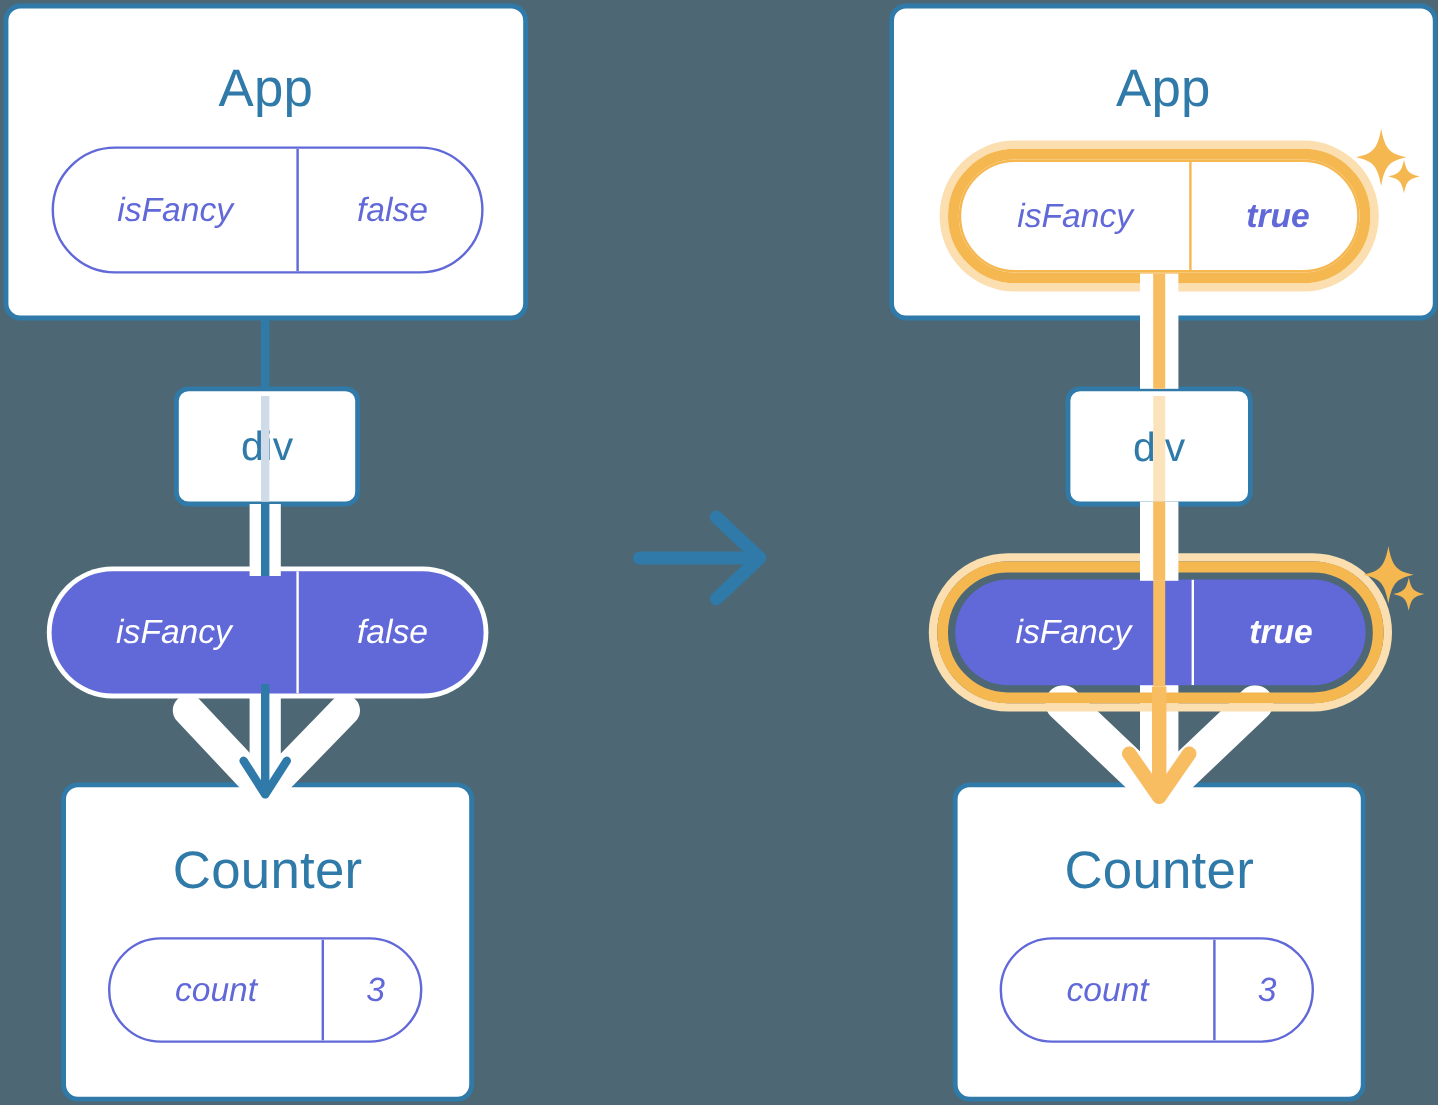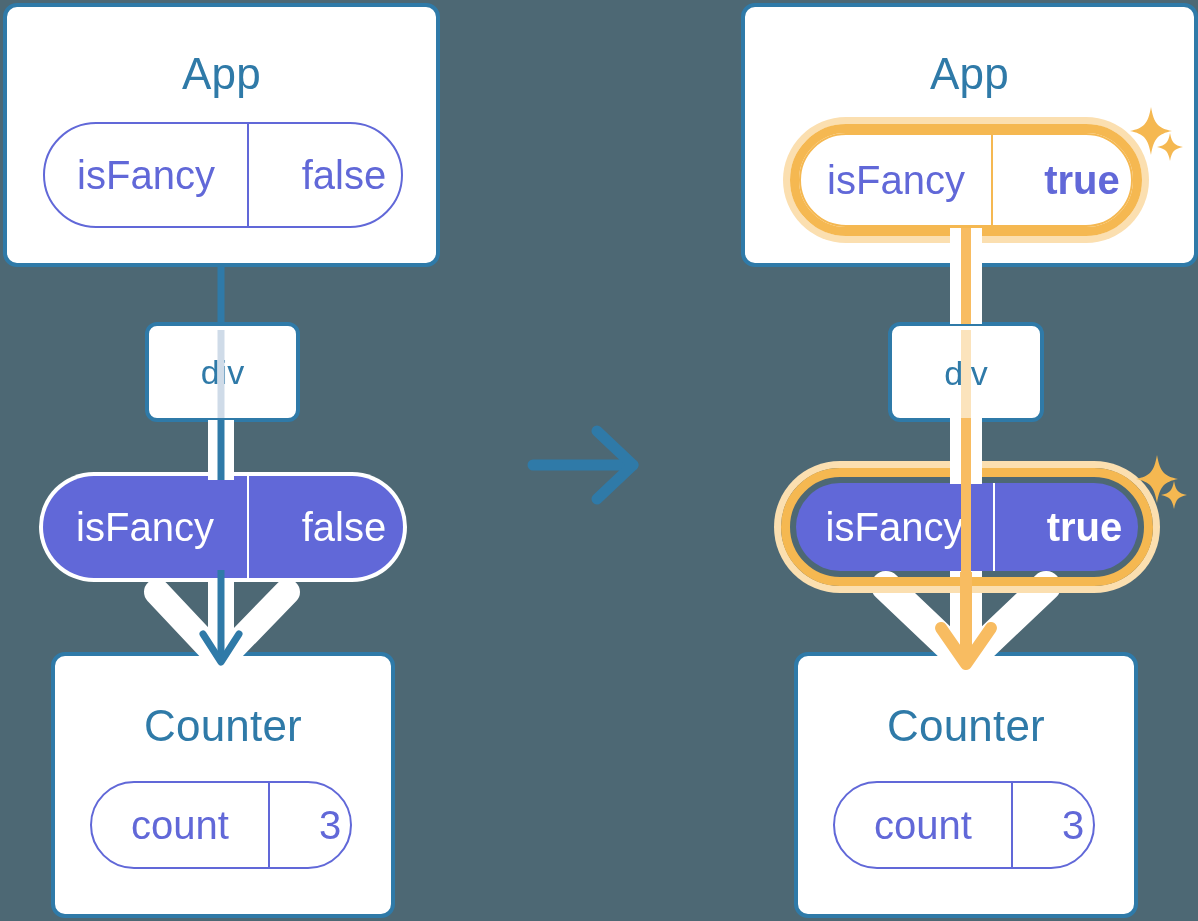--- a/index.html
+++ b/index.html
@@ -54,24 +54,24 @@
   .pill{
     position:absolute;
     display:flex;
     align-items:stretch;
     box-sizing:border-box;
     border-radius:999px;
     overflow:hidden;
   }
   .pill .cell{
     display:flex;align-items:center;justify-content:center;
-    font-size:40px;line-height:1;white-space:nowrap;
+    font-size:28px;line-height:1;white-space:nowrap;font-style:italic;
   }
   .pill .cell.name{flex:0 0 auto;}
-  .pill .cell.val{flex:0 0 auto;padding-left:17px;}
+  .pill .cell.val{flex:0 0 auto;}
 
   
   .pill.outline{
     background:#ffffff;
     border:2px solid #6168d8;
   }
   .pill.outline .cell{color:#6168d8;}
   .pill.outline .cell.val{border-left:2px solid #6168d8;}
 
   

